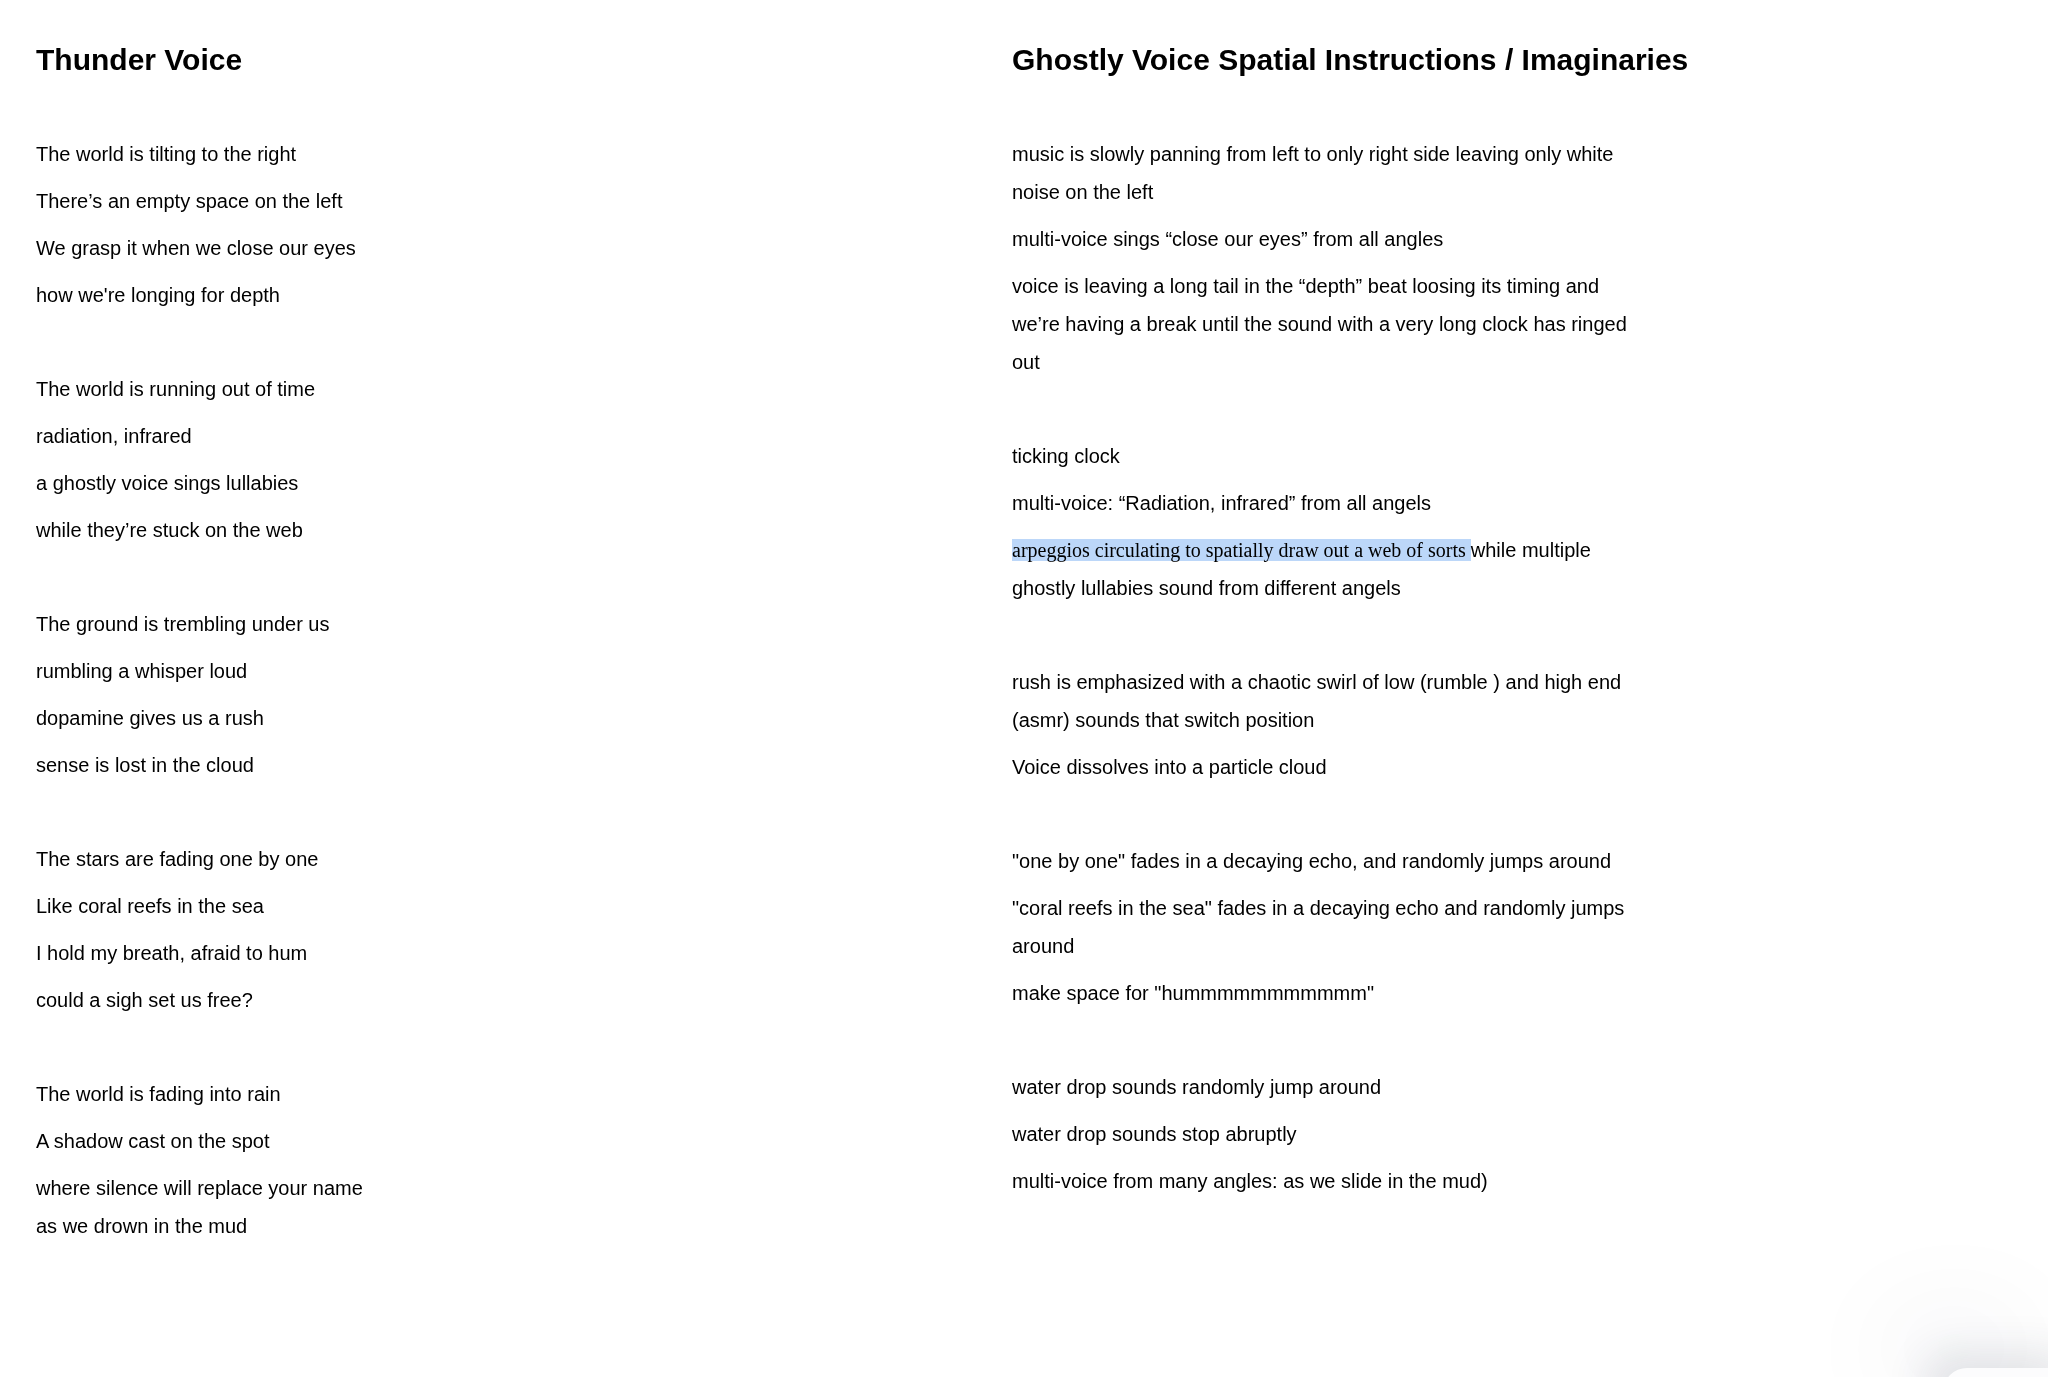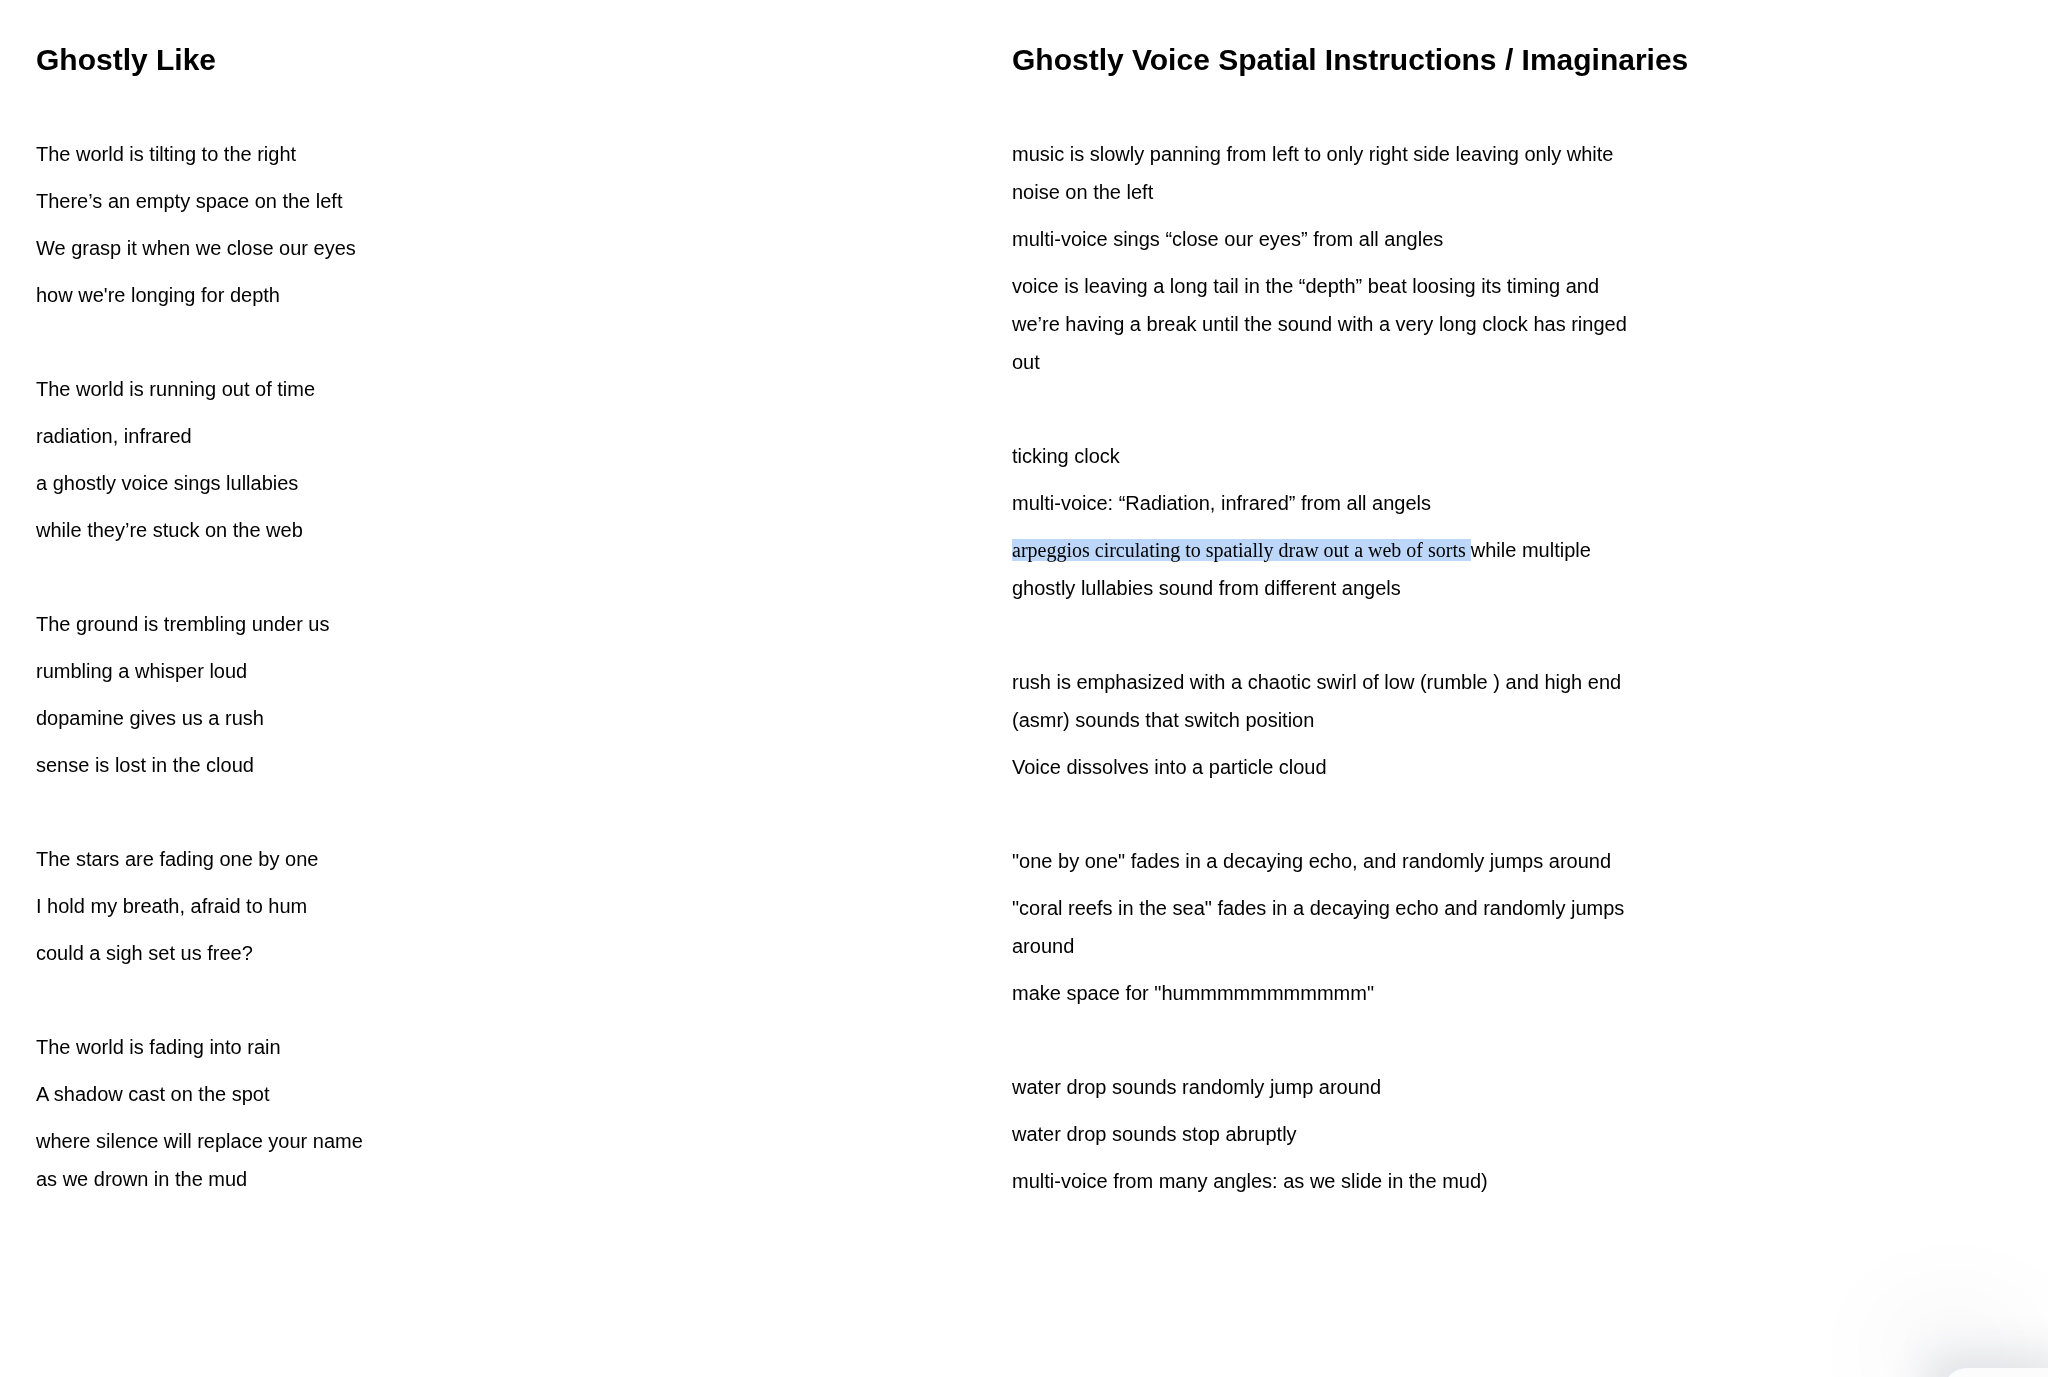--- a/index.html
+++ b/index.html
@@ -53,21 +53,21 @@
     background: #fcfcfd;
     border-top-left-radius: 24px;
     box-shadow: -18px -16px 40px rgba(40, 50, 70, 0.12),
                 -60px -50px 110px rgba(40, 50, 70, 0.06);
   }
 </style>
 </head>
 <body style="background: rgb(255, 255, 255); color: rgb(0, 0, 0);">
 
 <div class="column col-left">
-  <h2 class="doc-title">Ghostly Like</h2>
+  <h2 class="doc-title">Thunder Voice</h2>
   <div class="spacer"></div>
   <div id="left-body">
       <div class="block">
         <div class="line"><span>The world is tilting to the right</span></div>
       </div>
       <div class="block">
         <div class="line"><span>There’s an empty space on the left</span></div>
       </div>
       <div class="block">
         <div class="line"><span>We grasp it when we close our eyes</span></div>
@@ -97,20 +97,23 @@
       </div>
       <div class="block">
         <div class="line"><span>dopamine gives us a rush</span></div>
       </div>
       <div class="block">
         <div class="line"><span>sense is lost in the cloud</span></div>
       </div>
       <div class="spacer"></div>
       <div class="block">
         <div class="line"><span>The stars are fading one by one</span></div>
+      </div>
+      <div class="block">
+        <div class="line"><span>Like coral reefs in the sea</span></div>
       </div>
       <div class="block">
         <div class="line"><span>I hold my breath, afraid to hum</span></div>
       </div>
       <div class="block">
         <div class="line"><span>could a sigh set us free?</span></div>
       </div>
       <div class="spacer"></div>
       <div class="block">
         <div class="line"><span>The world is fading into rain</span></div>

